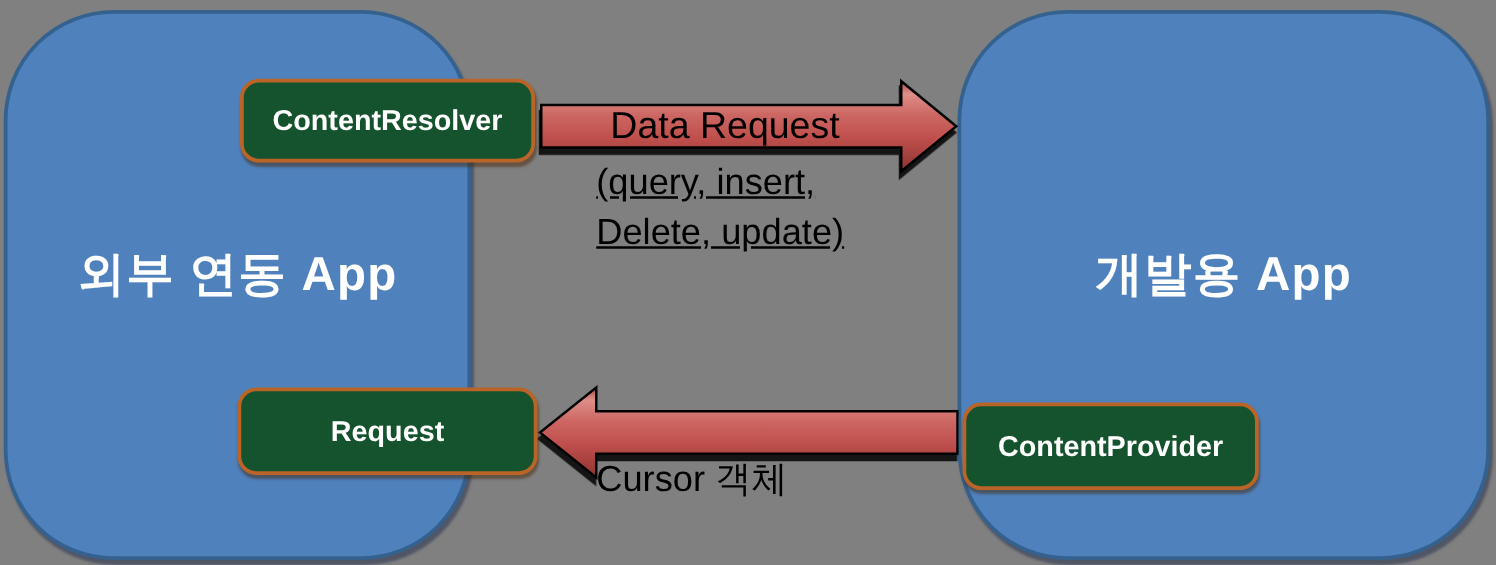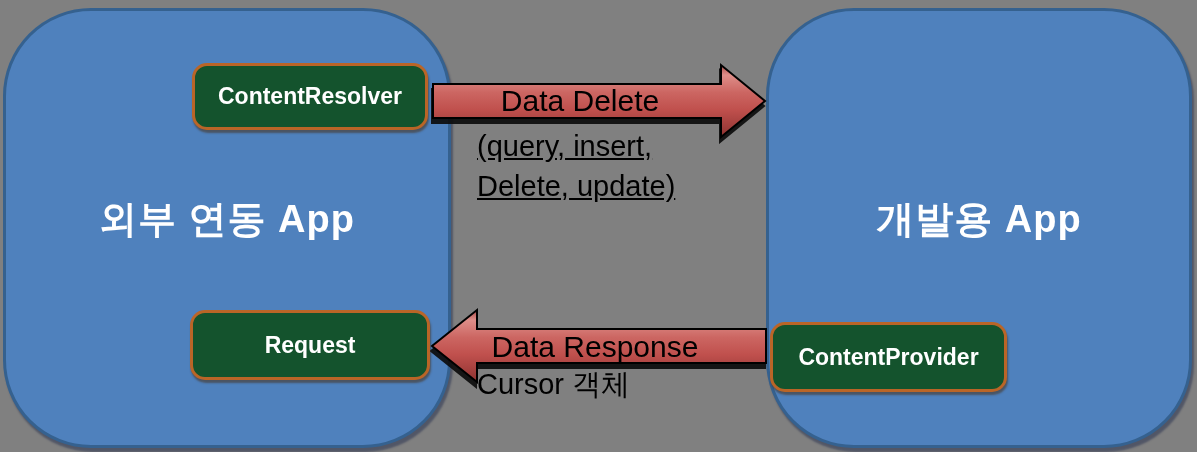--- a/index.html
+++ b/index.html
@@ -17,21 +17,21 @@
   }
   
   .app-box {
     position: absolute;
     background: #4F81BD;
     border: 3px solid #35618F;
     border-radius: 88px;
     box-shadow: 2px 4px 2px rgba(25, 35, 70, 0.45);
     box-sizing: border-box;
   }
-  .app-box.left  { left: 3px;   top: 8px; width: 448px; height: 440px; text-align: right; }
+  .app-box.left  { left: 3px;   top: 8px; width: 374px; height: 440px; text-align: right; }
   .app-box.right { left: 766px; top: 8px; width: 426px; height: 440px; }
   .app-title {
     position: absolute;
     left: 0; right: 0;
     top: 178px;
     height: 60px;
     display: flex;
     align-items: center;
     justify-content: center;
     color: #ffffff;
@@ -130,24 +130,23 @@
         <stop offset="0%" stop-color="#A84A47"></stop>
         <stop offset="14%" stop-color="#DE8E89"></stop>
         <stop offset="38%" stop-color="#CC6662"></stop>
         <stop offset="62%" stop-color="#C0504D"></stop>
         <stop offset="100%" stop-color="#8E3331"></stop>
       </linearGradient>
     </defs>
     <polygon points="337,22 48,22 48,3 3,39 48,75 48,56 337,56" fill="url(#redGradL)" stroke="#000000" stroke-width="2" stroke-linejoin="miter"></polygon>
   </svg>
 
-  <div class="arrow-label request">Data Delete</div>
+  <div class="arrow-label request">Data Request</div>
 
   <div class="arrow-detail request">
     <span>(query, insert,</span>
     <span>Delete, update)</span>
   </div>
 
-  <div class="arrow-label response">Data Response</div>
 
   <div class="arrow-detail response">Cursor 객체</div>
 
 </div>
 
 </body></html>

